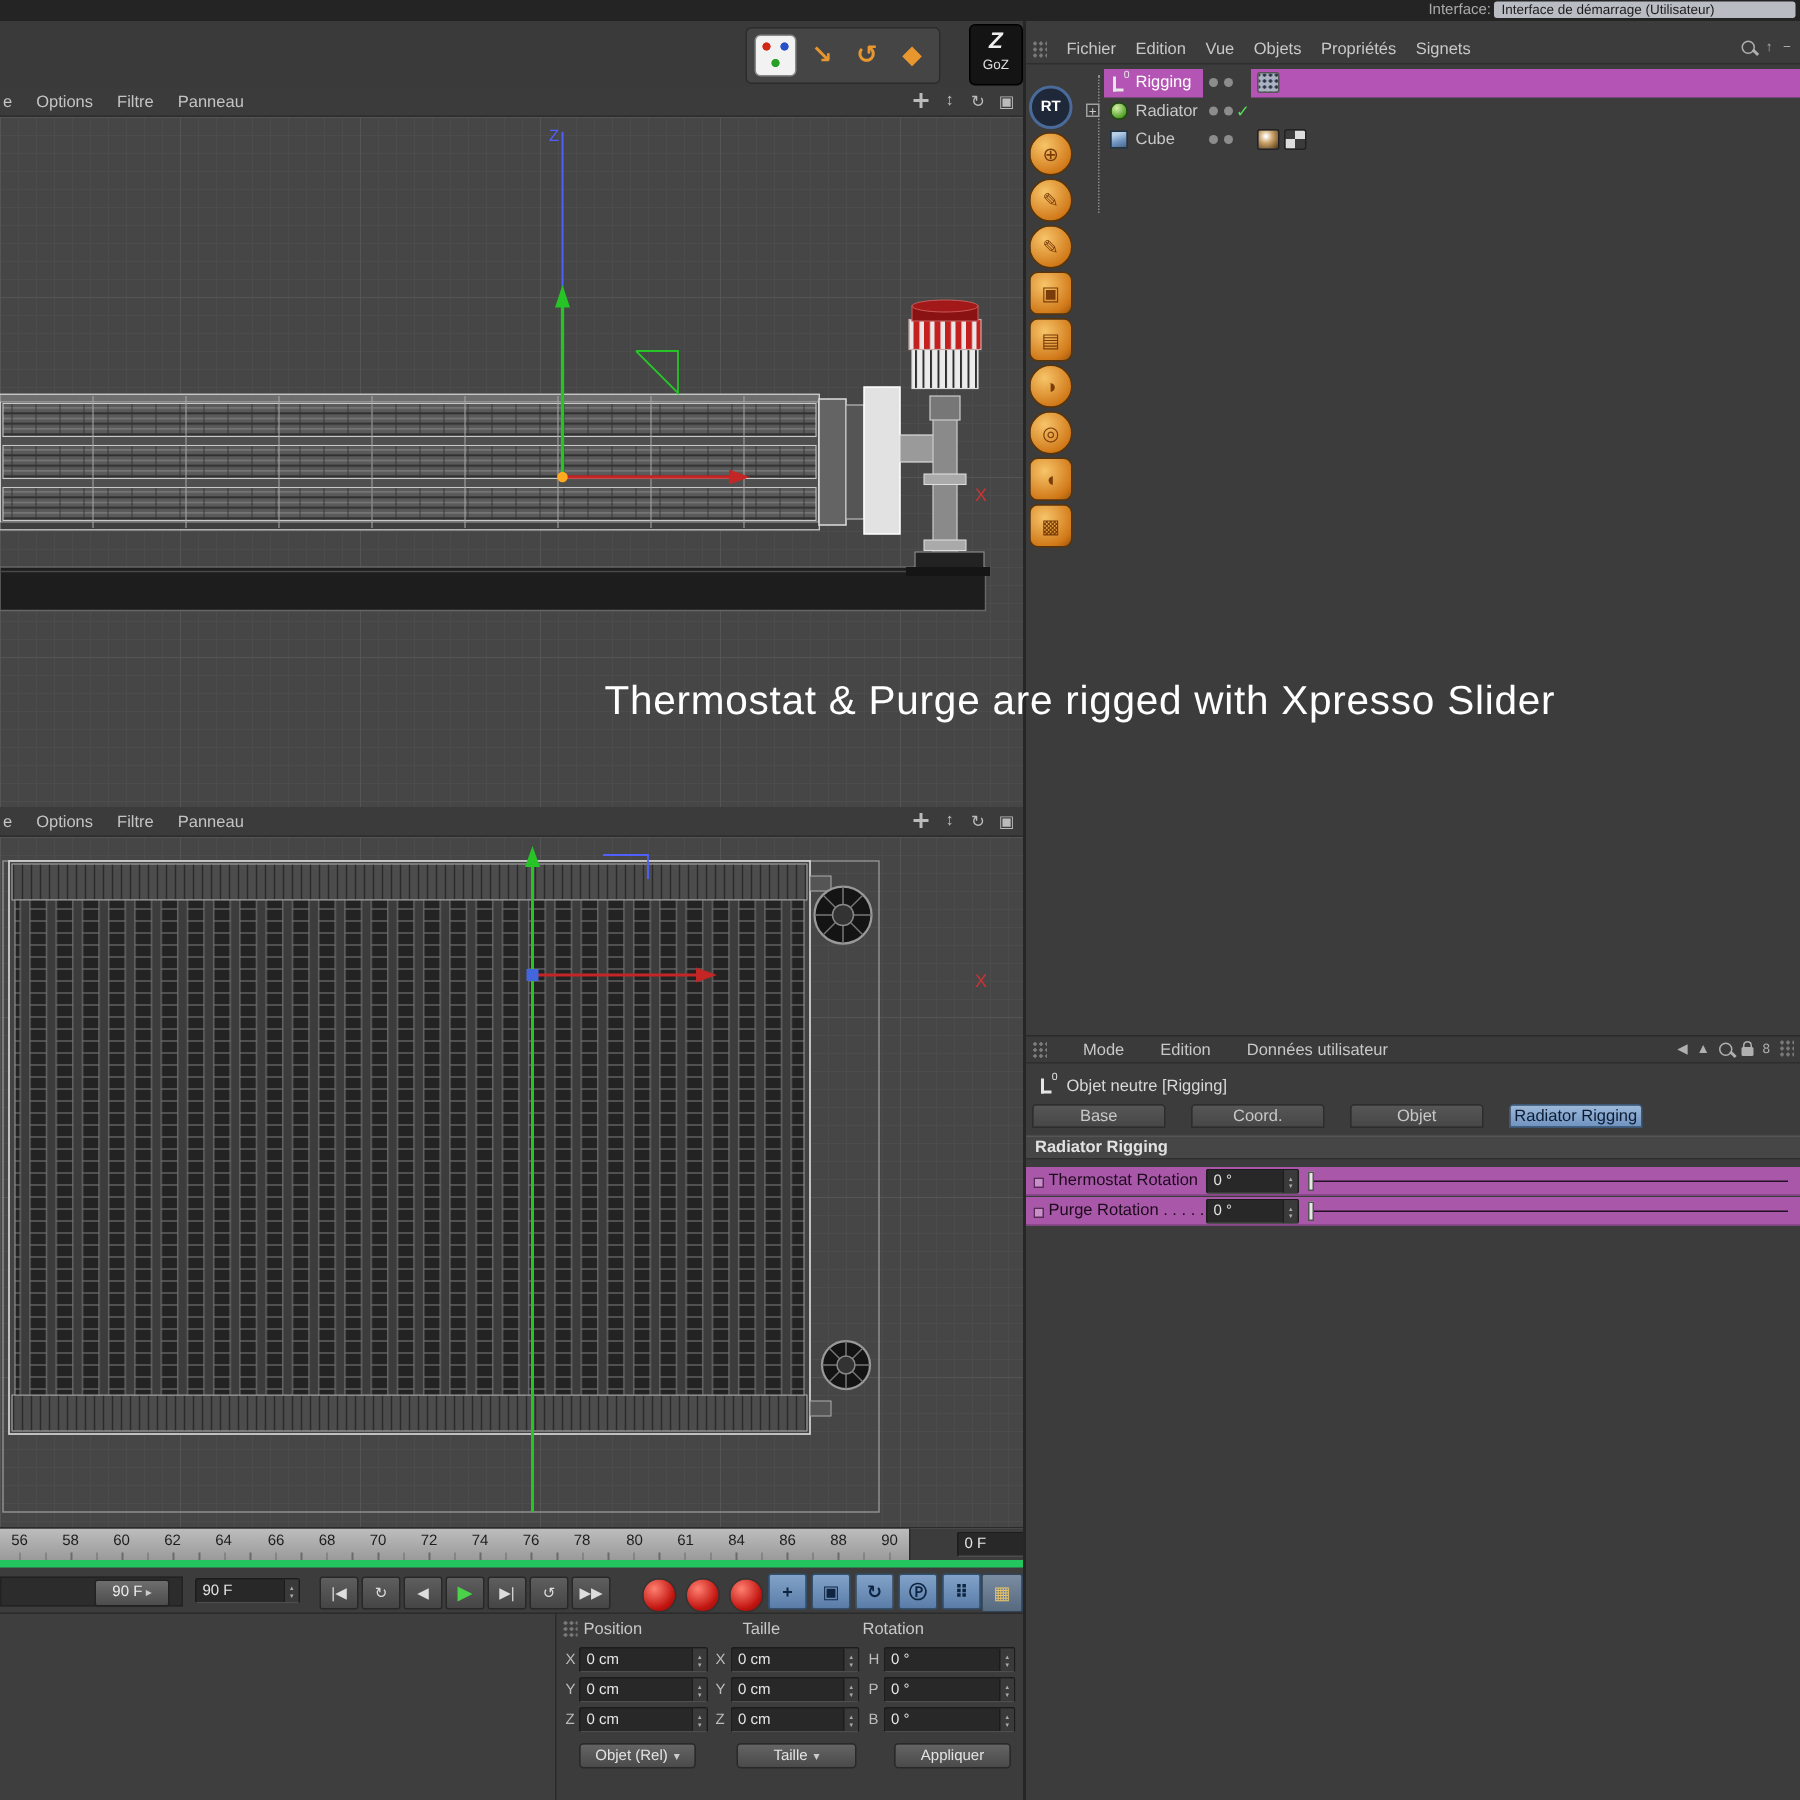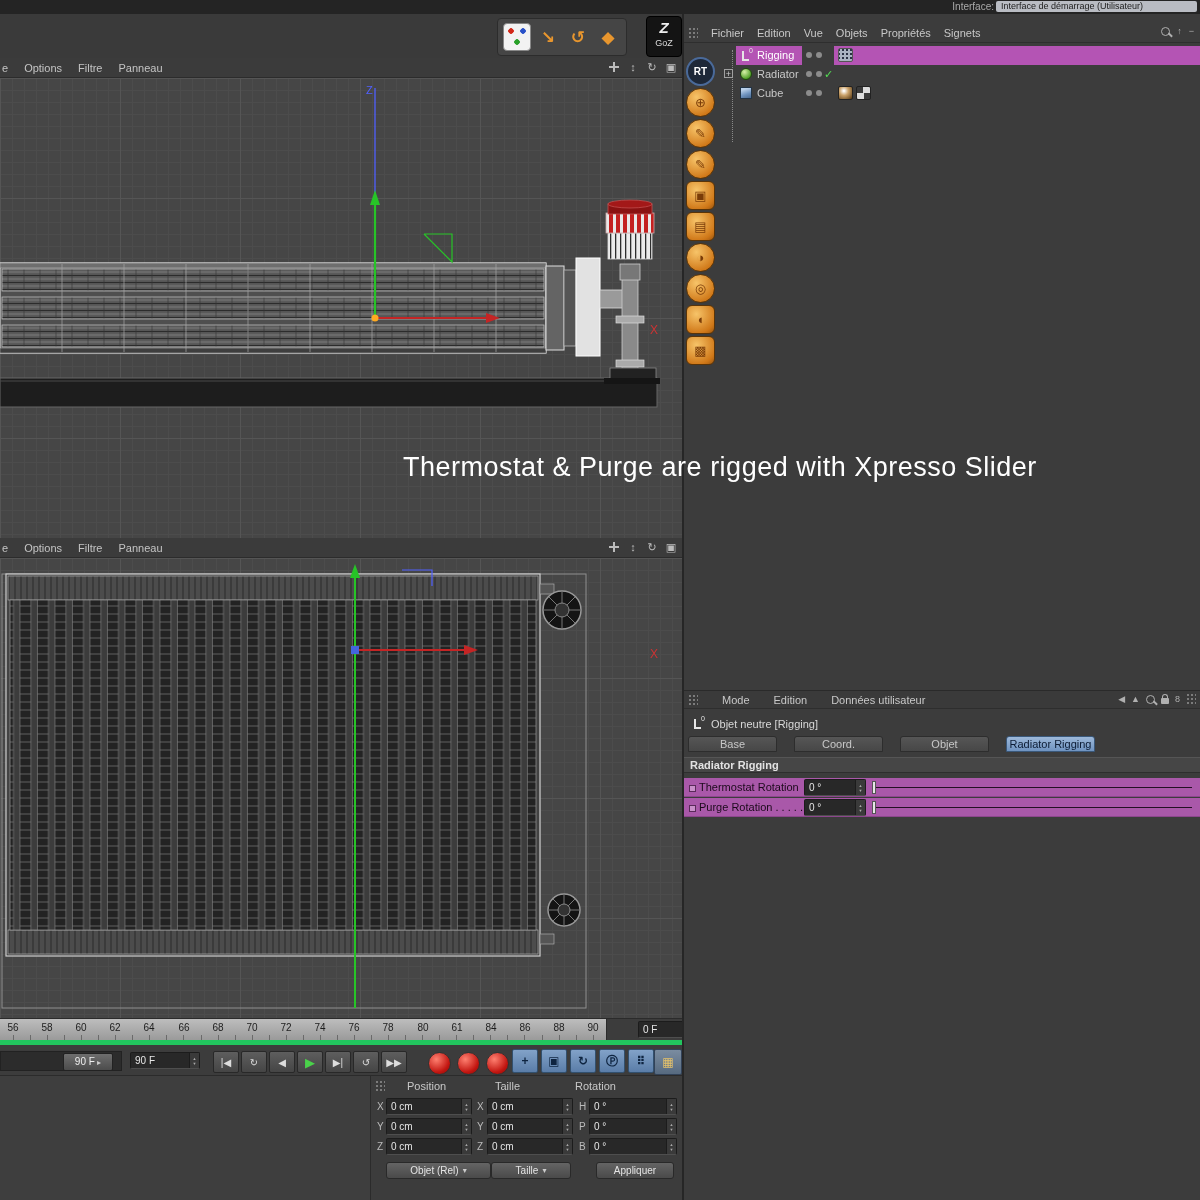--- a/index.html
+++ b/index.html
@@ -386,21 +386,21 @@
       <div class="toggle">Ⓟ</div>
       <div class="toggle">⠿</div>
     </div>
     <div class="xtile">▦</div>
   </div>
 
   <div class="abs" style="left:0;top:1075px;width:370px;height:125px;background:#3e3e3e;border-top:1px solid #2b2b2b;box-sizing:border-box;"></div>
 
   <div class="coords">
     <div class="grip abs" style="left:4px;top:4px;"></div>
-    <span class="hdr" style="left:36px;text-align:right;">Position</span>
+    <span class="hdr" style="left:18px;text-align:right;">Position</span>
     <span class="hdr" style="left:124px;">Taille</span>
     <span class="hdr" style="left:204px;">Rotation</span>
 
     <span class="rl" style="left:6px;top:25px;">X</span>
     <div class="field" style="left:15px;top:22px;width:86px;">
         <span class="fv">0 cm</span>
         <span class="stepper"></span>
       </div>
     <span class="rl" style="left:106px;top:25px;">X</span>
     <div class="field" style="left:116px;top:22px;width:86px;">
@@ -438,21 +438,21 @@
     <div class="field" style="left:116px;top:62px;width:86px;">
         <span class="fv">0 cm</span>
         <span class="stepper"></span>
       </div>
     <span class="rl" style="left:208px;top:65px;">B</span>
     <div class="field" style="left:218px;top:62px;width:88px;">
         <span class="fv">0 °</span>
         <span class="stepper"></span>
       </div>
 
-    <div class="dd" style="left:15px;top:86px;width:105px;">
+    <div class="dd" style="left:15px;top:86px;width:78px;">
         <span>Objet (Rel)</span>
       </div>
     <div class="dd" style="left:120px;top:86px;width:80px;">
         <span>Taille</span>
       </div>
     <div class="btn" style="left:225px;top:86px;width:78px;">
         <span>Appliquer</span>
       </div>
   </div>
 

